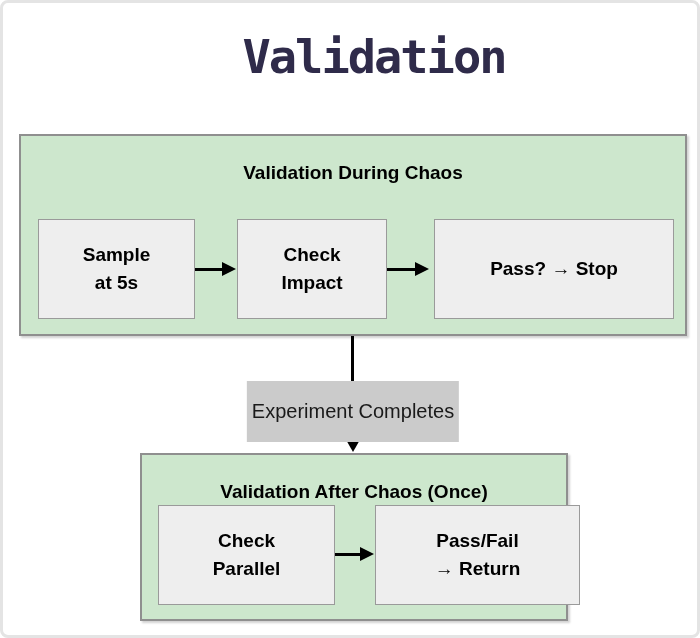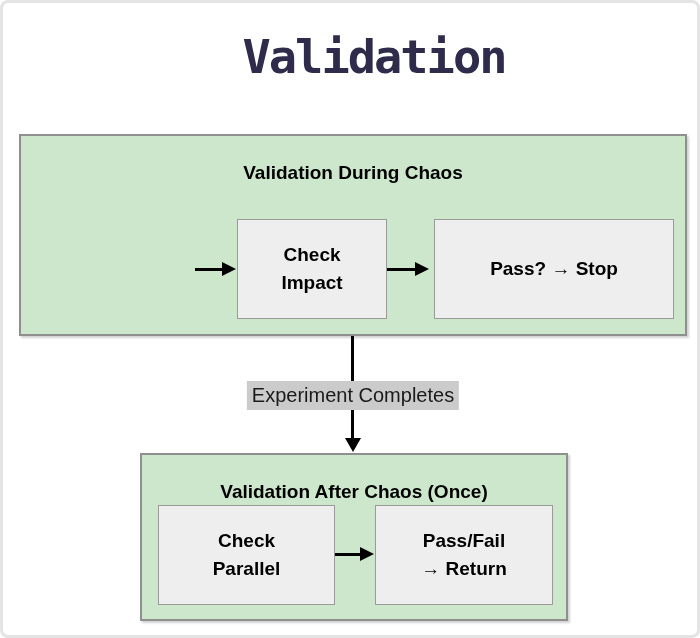--- a/index.html
+++ b/index.html
@@ -66,48 +66,52 @@
     border-top:14px solid var(--arrow-color,#000);
     border-left:8px solid transparent;
     border-right:8px solid transparent;
   }
   .transition-label{
     position:absolute;left:350px;top:378px;
     transform:translateX(-50%);
     background:var(--label-bg,#cbcbcb);
     color:#1a1a1a;
     font-size:20px;font-weight:normal;line-height:25px;
-    padding:2px 5px;white-space:nowrap;text-align:right;
+    padding:18px 5px;white-space:nowrap;text-align:right;
   }
   
   .n-sample{left:17px;top:83px;width:157px;height:100px;}
   .n-impact{left:216px;top:83px;width:150px;height:100px;}
   .n-pass-stop{left:413px;top:83px;width:240px;height:100px;}
   .a1{left:174px;top:132px;width:28px;}
   .a2{left:366px;top:132px;width:29px;}
   
   .n-recovery{left:16px;top:50px;width:177px;height:100px;}
-  .n-passfail{left:233px;top:50px;width:178px;height:100px;}
+  .n-passfail{left:233px;top:50px;width:205px;height:100px;}
   .a3{left:193px;top:98px;width:26px;}
   
   .v-line{left:348px;top:333px;height:103px;}
   .v-head{left:342px;top:435px;}
 </style>
 </head>
 <body>
 
 <div class="frame">
 
   <h1 class="diagram-title">Validation</h1>
 
   <div class="container container-during">
     <div class="container-title">
       <div>Validation During Chaos</div>
     </div>
 
+    <div class="node n-sample">
+      <div>Sample</div>
+      <div>at 5s</div>
+    </div>
 
     <div class="arrow-right a1"></div>
 
     <div class="node n-impact">
       <div>Check</div>
       <div>Impact</div>
     </div>
 
     <div class="arrow-right a2"></div>
 

